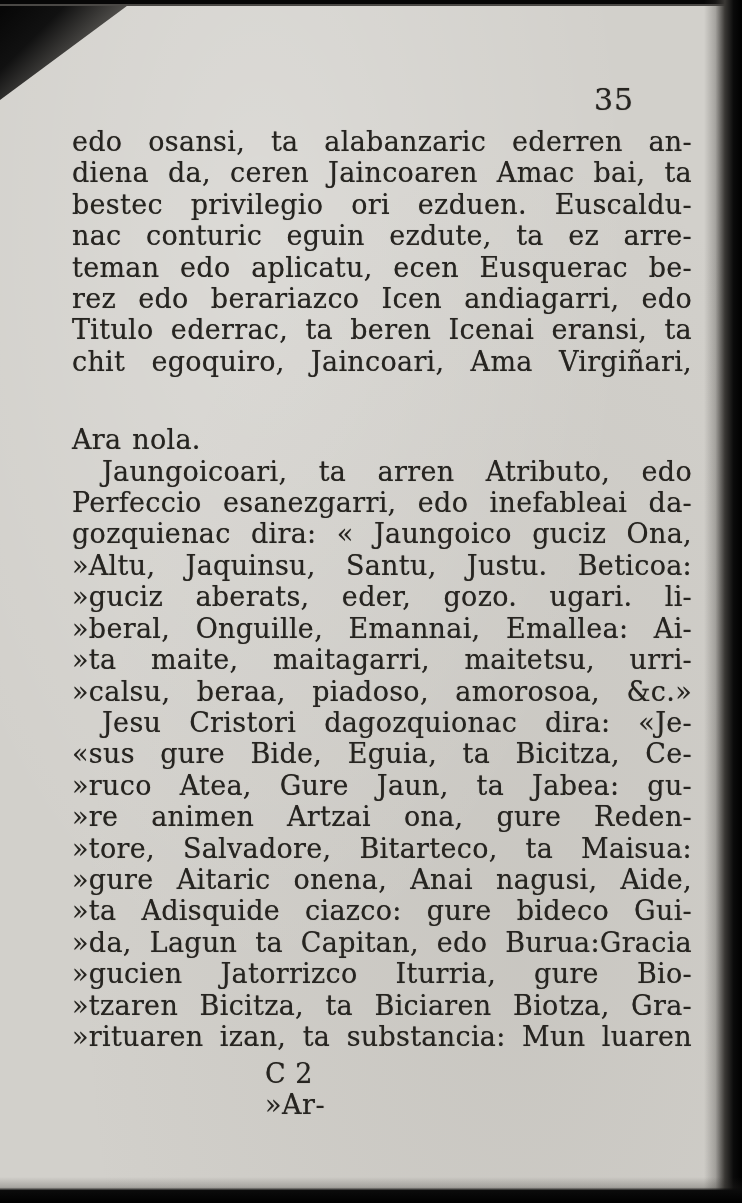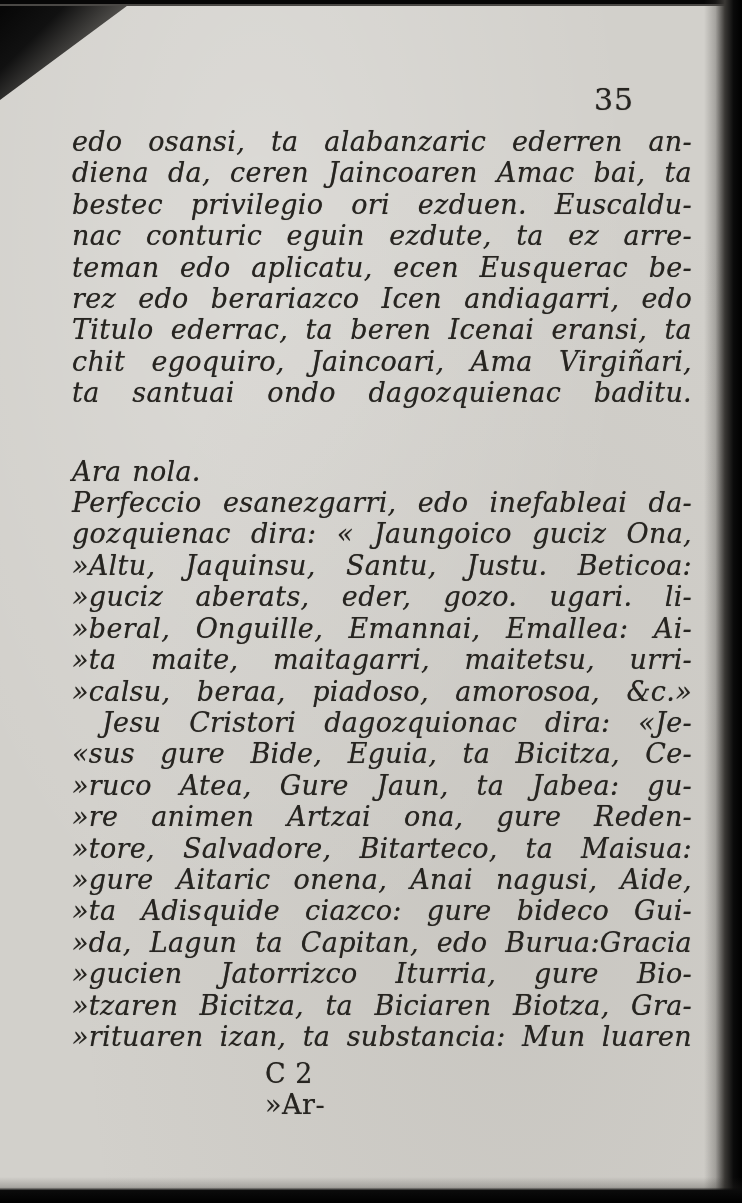--- a/index.html
+++ b/index.html
@@ -64,21 +64,20 @@
     font-size: 27px;
     line-height: 31.4px;
     letter-spacing: 0.3px;
     word-spacing: 2px;
     text-shadow: 0 0 0.7px rgba(38,36,32,0.6);
   }
   .line {
     text-align: justify;
     text-align-last: justify;
     white-space: nowrap;
-    font-style: italic;
   }
   .line.indent { text-indent: 30px; }
   .line.short  { text-align-last: left; margin-top: 47px; }
   .footer-row {
     position: absolute;
     left: 72px;
     top: 1058px;
     width: 620px;
     display: flex;
     justify-content: space-between;
@@ -104,22 +103,22 @@
 
   <div class="text-block">
       <div class="line">edo osansi, ta alabanzaric ederren an-</div>
       <div class="line">diena da, ceren Jaincoaren Amac bai, ta</div>
       <div class="line">bestec privilegio ori ezduen. Euscaldu-</div>
       <div class="line">nac conturic eguin ezdute, ta ez arre-</div>
       <div class="line">teman edo aplicatu, ecen Eusquerac be-</div>
       <div class="line">rez edo berariazco Icen andiagarri, edo</div>
       <div class="line">Titulo ederrac, ta beren Icenai eransi, ta</div>
       <div class="line">chit egoquiro, Jaincoari, Ama Virgiñari,</div>
-      <div class="line">ta santuai ondo dagozquienac baditu.</div>
       <div class="line short">Ara nola.</div>
+      <div class="line indent">Jaungoicoari, ta arren Atributo, edo</div>
       <div class="line">Perfeccio esanezgarri, edo inefableai da-</div>
       <div class="line">gozquienac dira: « Jaungoico guciz Ona,</div>
       <div class="line">»Altu, Jaquinsu, Santu, Justu. Beticoa:</div>
       <div class="line">»guciz aberats, eder, gozo. ugari. li-</div>
       <div class="line">»beral, Onguille, Emannai, Emallea: Ai-</div>
       <div class="line">»ta maite, maitagarri, maitetsu, urri-</div>
       <div class="line">»calsu, beraa, piadoso, amorosoa, &amp;c.»</div>
       <div class="line indent">Jesu Cristori dagozquionac dira: «Je-</div>
       <div class="line">«sus gure Bide, Eguia, ta Bicitza, Ce-</div>
       <div class="line">»ruco Atea, Gure Jaun, ta Jabea: gu-</div>

